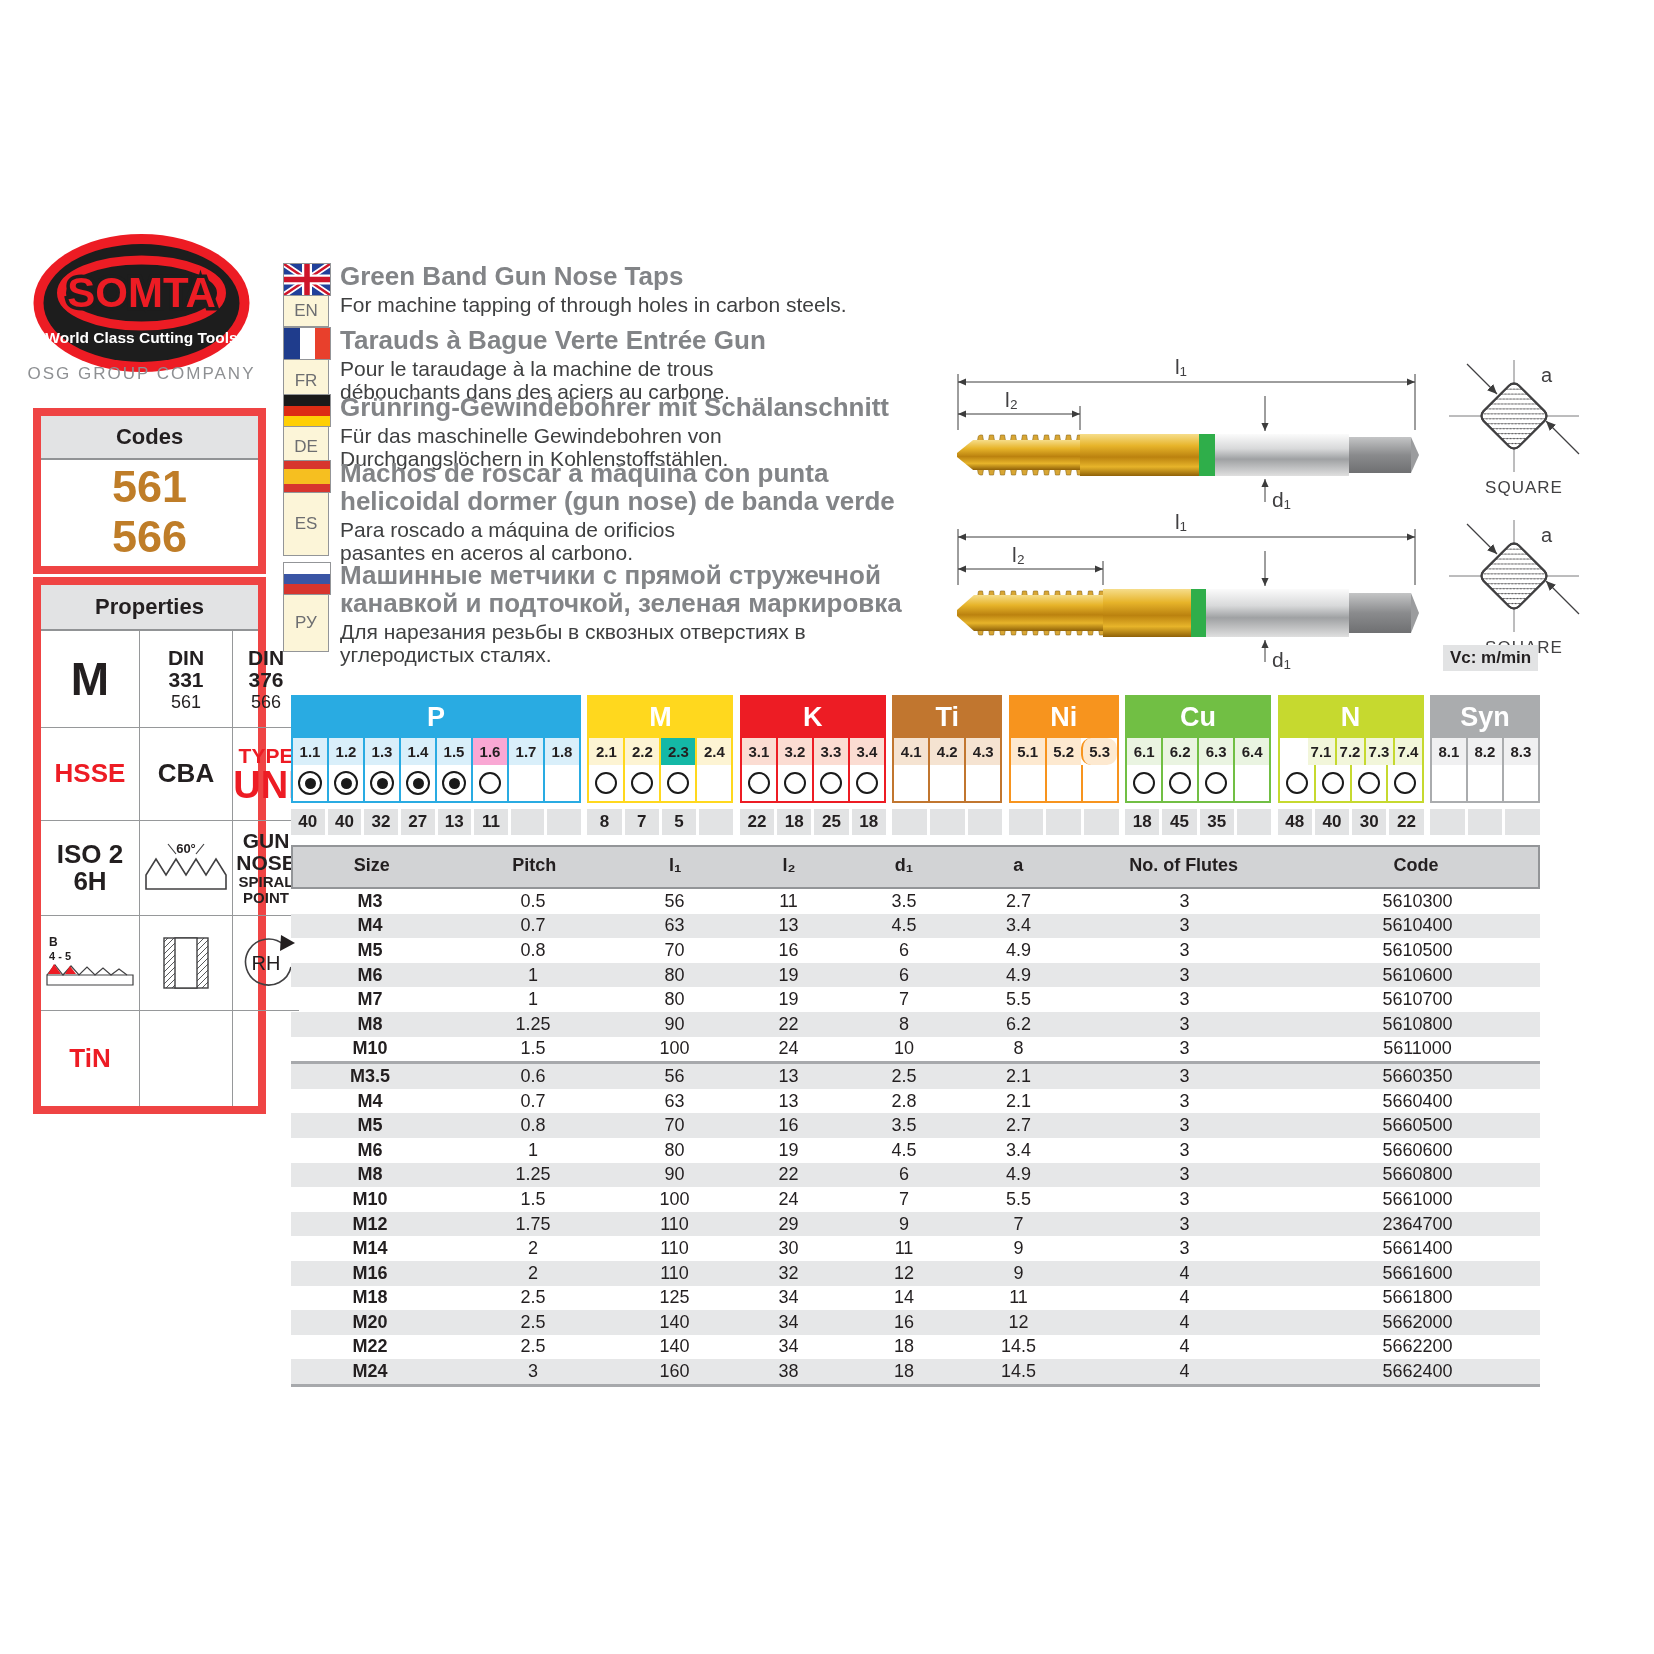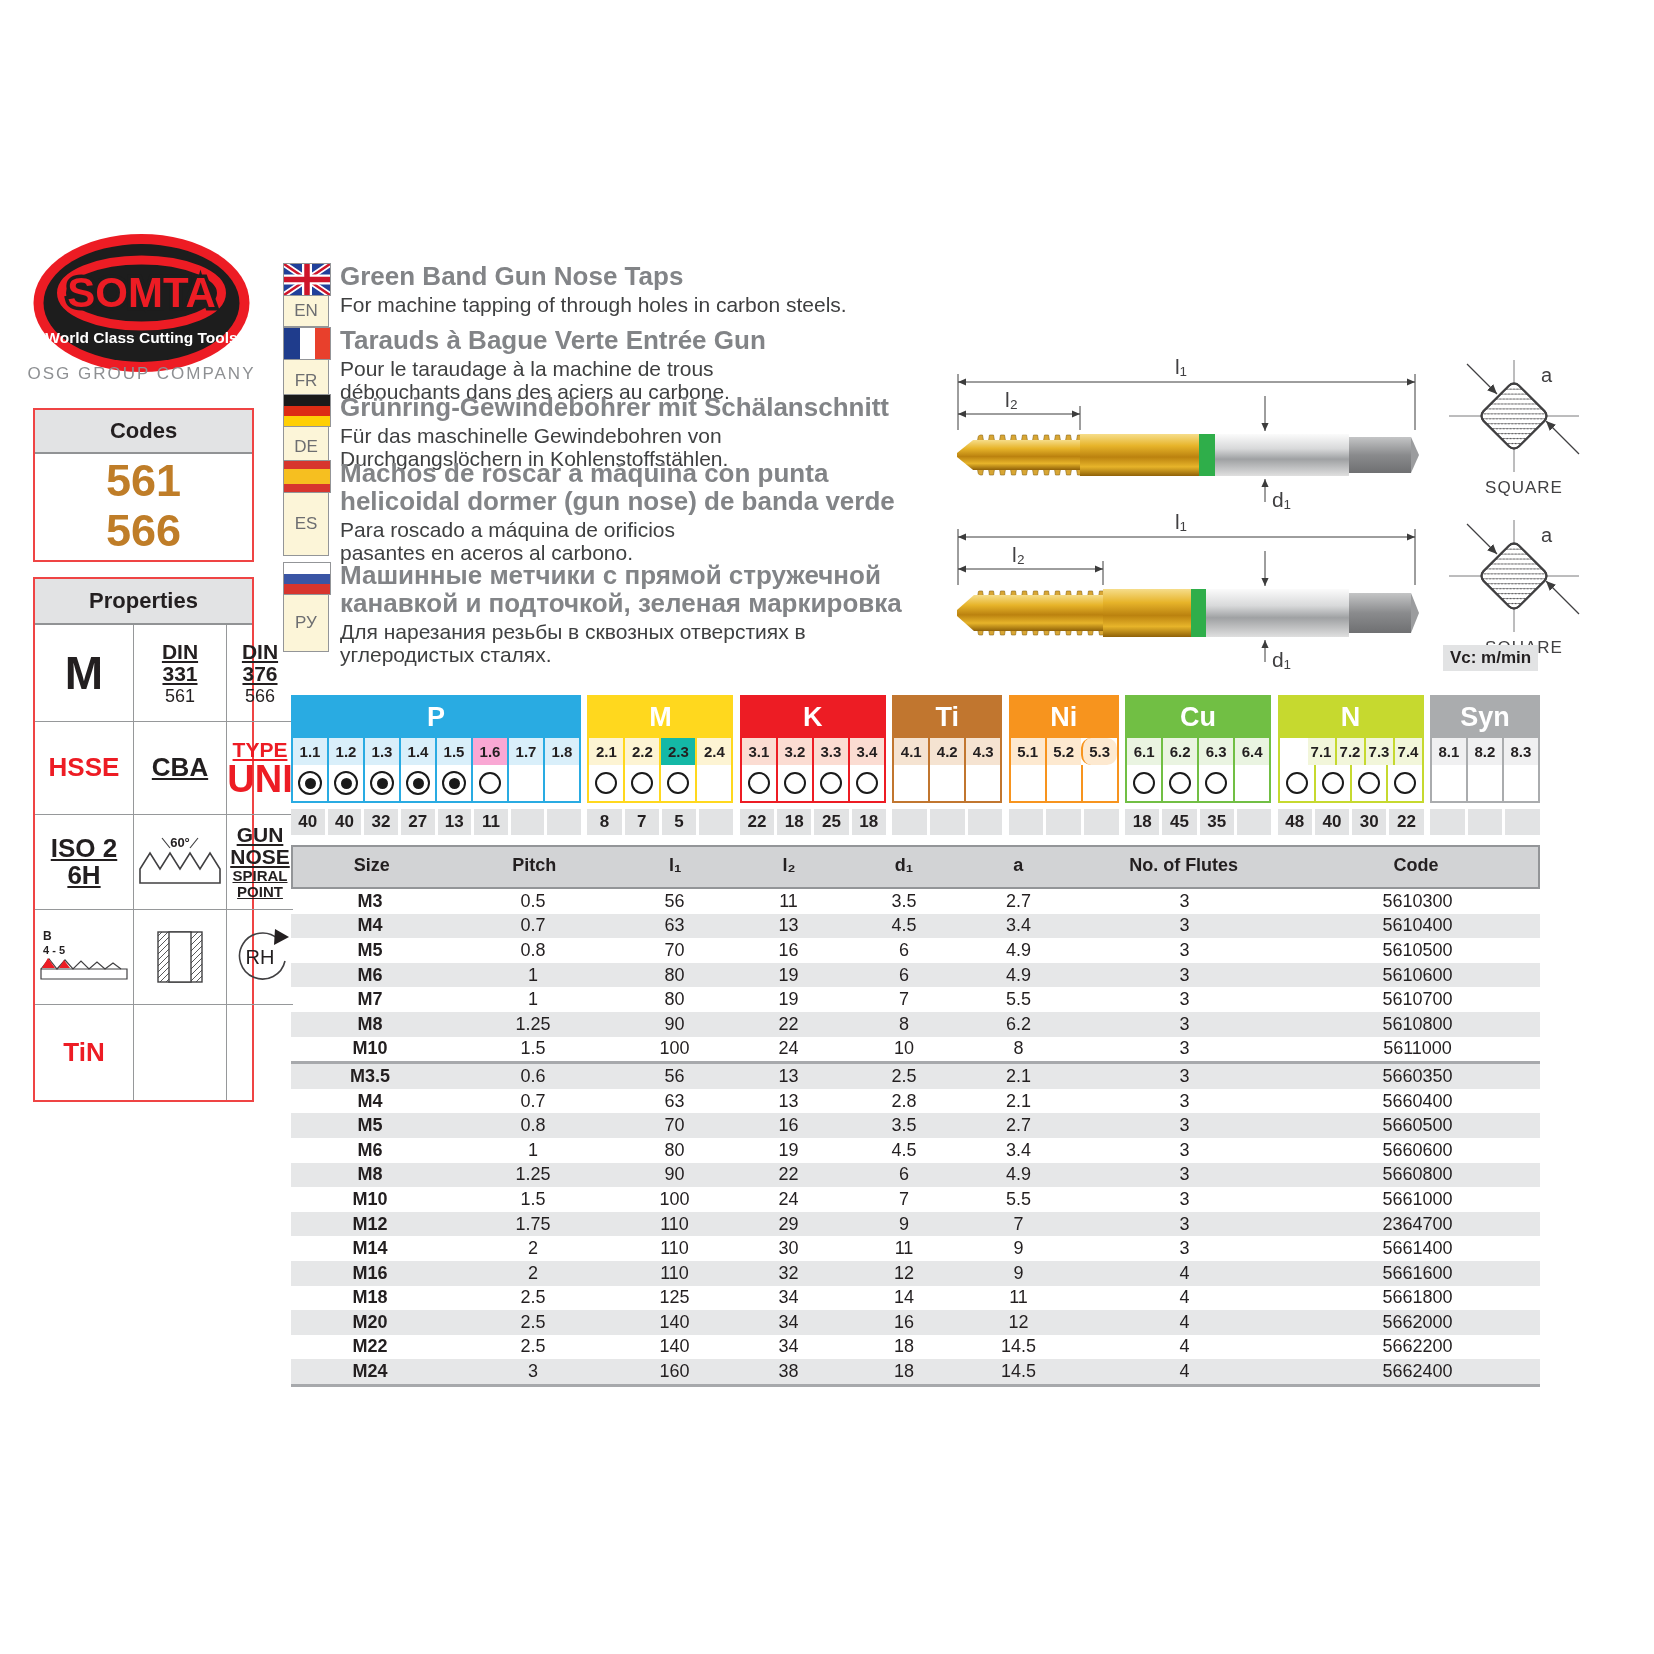--- a/index.html
+++ b/index.html
@@ -3,36 +3,36 @@
 <meta charset="utf-8">
 <style>
   html,body{margin:0;padding:0;background:#fff;}
   .page{position:relative;width:1654px;height:1654px;background:#fff;overflow:hidden;
         font-family:"Liberation Sans","DejaVu Sans",sans-serif;color:#231f20;}
 
   
   .logo{position:absolute;left:33px;top:233px;width:217px;height:140px;}
   .osg{position:absolute;left:23px;top:364px;width:237px;text-align:center;
        font-size:17px;letter-spacing:2px;color:#8e9093;}
-  .panel{position:absolute;left:33px;background:#fff;border:2px solid #ef4444;}
+  .panel{position:absolute;left:33px;background:#fff;border:8px solid #ef4444;}
   .panel-head{background:#e2e3e4;border-bottom:2px solid #919395;display:flex;align-items:center;justify-content:center;
        font-weight:bold;font-size:22px;color:#231f20;}
   #codesbox{top:408px;width:217px;height:150px;}
   #codesbox .panel-head{height:42px;}
   .codes-body{display:flex;flex-direction:column;align-items:center;justify-content:center;height:104px;}
   .code-num{font-size:45px;font-weight:bold;color:#bf7d28;line-height:1.12;}
   #propsbox{top:577px;width:217px;}
   #propsbox .panel-head{height:44px;}
   #props-grid{display:grid;grid-template-columns:1fr 1fr 1fr;grid-template-rows:97px 93px 95px 95px 95px;}
   .prop-cell{border-right:1.5px solid #96989a;border-bottom:1.5px solid #96989a;
        display:flex;flex-direction:column;align-items:center;justify-content:center;text-align:center;}
   .prop-cell:nth-child(3n){border-right:none;}
   .prop-cell:nth-child(n+13){border-bottom:none;}
   .pl{line-height:1.05;}
-  .p-b{font-weight:bold;font-size:21px;text-decoration:underline;}
+  .p-b{font-weight:bold;font-size:21px;}
   .p-s{font-size:18px;margin-top:2px;}
   .p-xxl{font-weight:bold;font-size:46px;}
   .p-lg{font-weight:bold;font-size:26px;}
   .p-xl{font-weight:bold;font-size:38px;line-height:0.95;}
   .p-sm{font-size:15px;}
   .p-red{color:#ed1c24;}
 
   
   .lang{position:absolute;left:283px;display:flex;gap:11px;}
   .flagcol{width:46px;flex:0 0 46px;}

